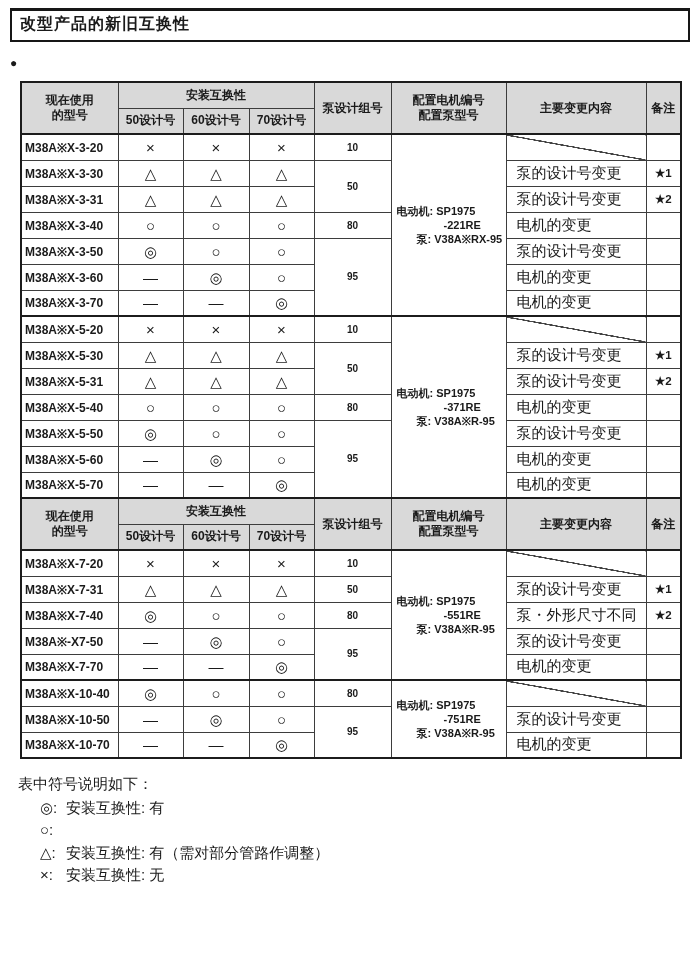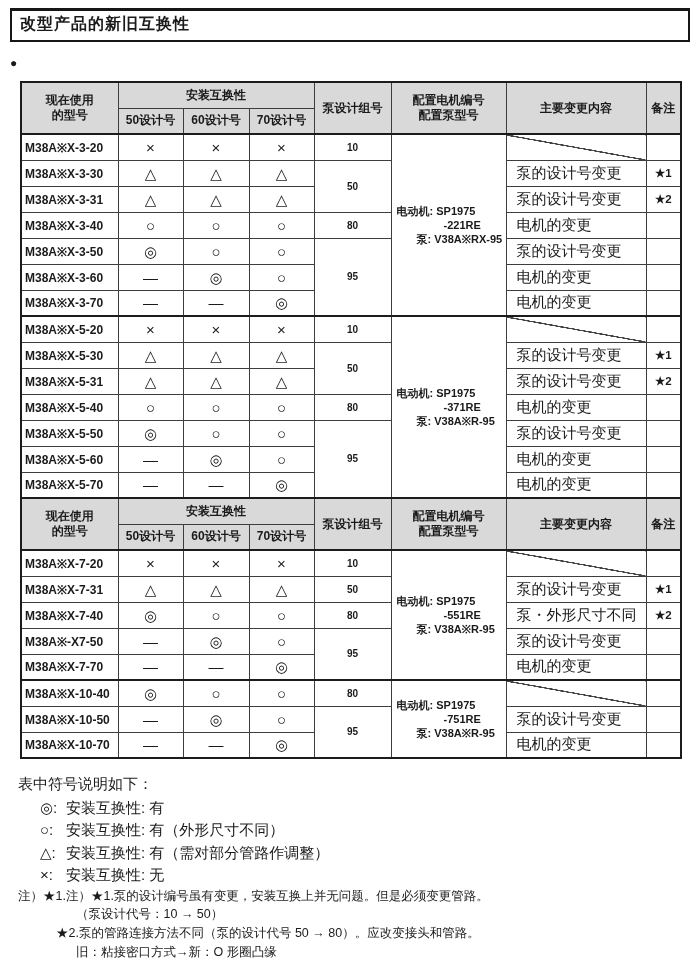--- a/index.html
+++ b/index.html
@@ -361,33 +361,26 @@
 
   <div class="legend">
     <div class="legend-intro">表中符号说明如下：</div>
     <div id="legend-items">
         <div class="legend-item">
           <span class="legend-sym">◎:</span>
           <span>安装互换性: 有</span>
         </div>
         <div class="legend-item">
           <span class="legend-sym">○:</span>
-          <span>安装互换性: 有（外形尺寸不同）</span>
         </div>
         <div class="legend-item">
           <span class="legend-sym">△:</span>
           <span>安装互换性: 有（需对部分管路作调整）</span>
         </div>
         <div class="legend-item">
           <span class="legend-sym">×:</span>
           <span>安装互换性: 无</span>
         </div>
       </div>
   </div>
 
-  <div class="notes" id="notes">
-      <div class="note-line ind0">注）★1.注）★1.泵的设计编号虽有变更，安装互换上并无问题。但是必须变更管路。</div>
-      <div class="note-line ind2">（泵设计代号：10 → 50）</div>
-      <div class="note-line ind1">★2.泵的管路连接方法不同（泵的设计代号 50 → 80）。应改变接头和管路。</div>
-      <div class="note-line ind2">旧：粘接密口方式→新：O 形圈凸缘</div>
-    </div>
 
 </div>
 
 </body></html>

